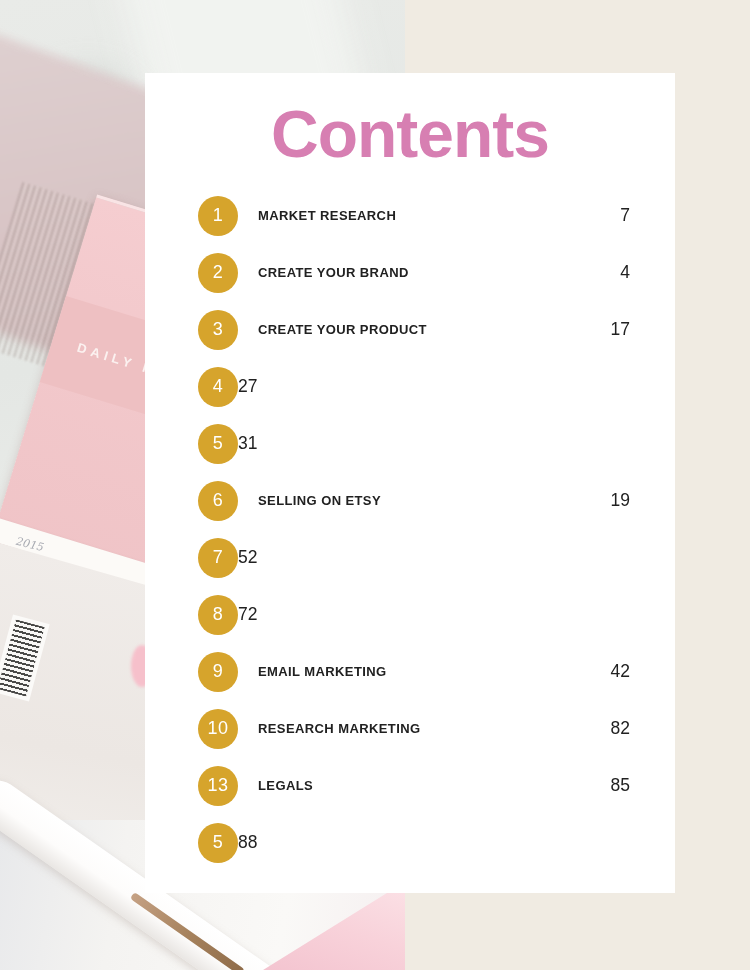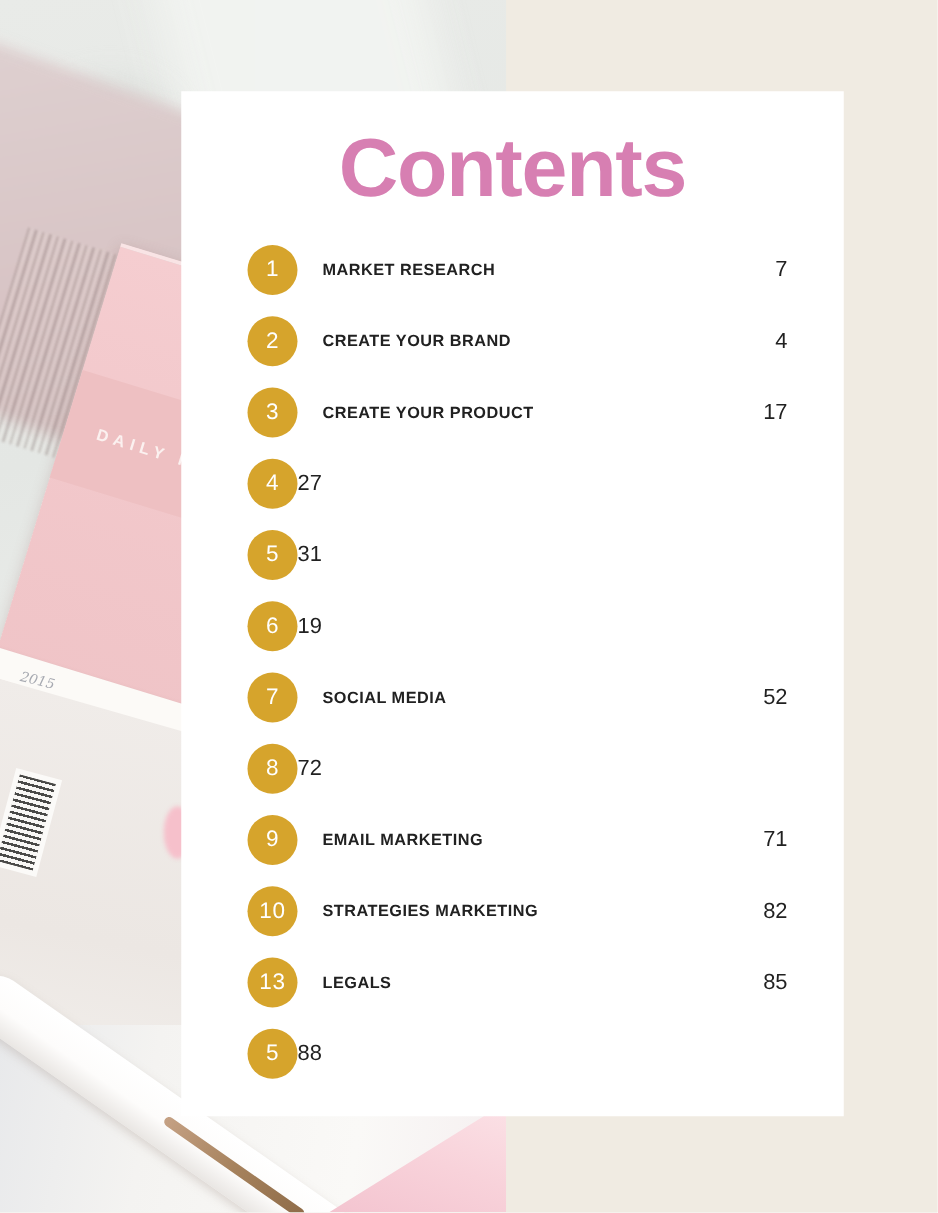--- a/index.html
+++ b/index.html
@@ -193,51 +193,51 @@
     <span class="num-circle">
       <span>5</span>
     </span>
     <span class="toc-page">31</span>
   </div>
 
   <div class="toc-row">
     <span class="num-circle">
       <span>6</span>
     </span>
+    <span class="toc-label">SELLING ON ETSY</span>
     <span class="toc-page">19</span>
   </div>
 
   <div class="toc-row">
     <span class="num-circle">
       <span>7</span>
     </span>
-    <span class="toc-label">SOCIAL MEDIA</span>
     <span class="toc-page">52</span>
   </div>
 
   <div class="toc-row">
     <span class="num-circle">
       <span>8</span>
     </span>
     <span class="toc-page">72</span>
   </div>
 
   <div class="toc-row">
     <span class="num-circle">
       <span>9</span>
     </span>
     <span class="toc-label">EMAIL MARKETING</span>
-    <span class="toc-page">71</span>
+    <span class="toc-page">42</span>
   </div>
 
   <div class="toc-row">
     <span class="num-circle">
       <span>10</span>
     </span>
-    <span class="toc-label">STRATEGIES MARKETING</span>
+    <span class="toc-label">RESEARCH MARKETING</span>
     <span class="toc-page">82</span>
   </div>
 
   <div class="toc-row">
     <span class="num-circle">
       <span>13</span>
     </span>
     <span class="toc-label">LEGALS</span>
     <span class="toc-page">85</span>
   </div>

